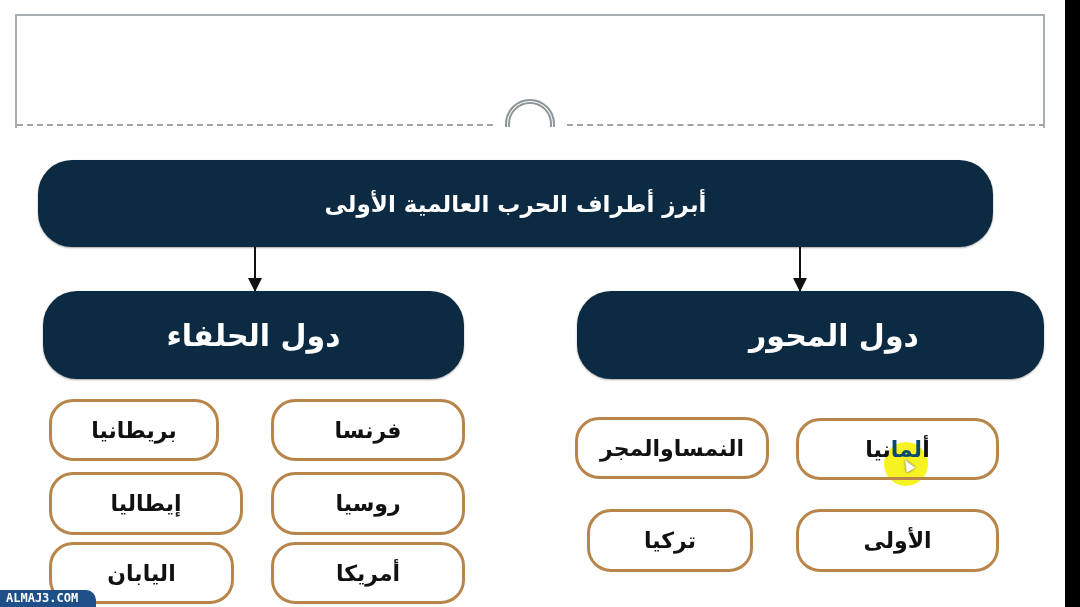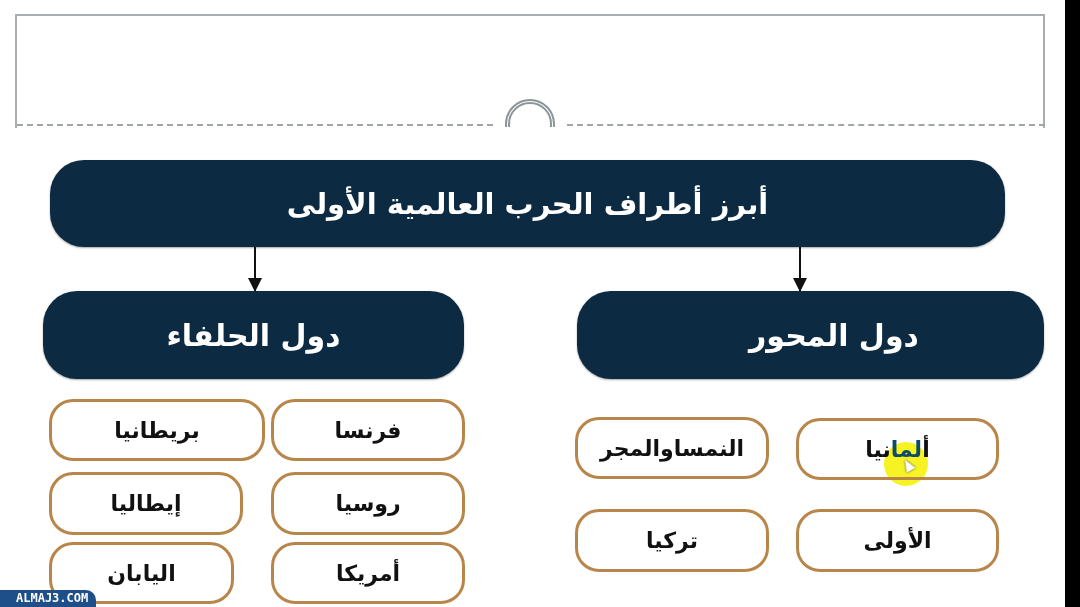--- a/index.html
+++ b/index.html
@@ -22,21 +22,21 @@
     border: 5px double #8c9598; border-radius: 50%; box-sizing: border-box;
     clip-path: inset(0 0 22px 0);
     background: #fff;
   }
   .navy {
     position: absolute; background: #0c2b43; color: #fff;
     display: flex; align-items: center; justify-content: center;
     font-weight: bold; direction: rtl;
     box-shadow: 0 1px 2px rgba(0,0,0,0.35);
   }
-  .title-bar { left: 50px; top: 160px; width: 955px; height: 87px; border-radius: 34px; font-size: 29px; }
+  .title-bar { left: 38px; top: 160px; width: 955px; height: 87px; border-radius: 34px; font-size: 23px; }
   .group-head { top: 291px; height: 88px; border-radius: 34px; font-size: 30px; }
   .head-allies { left: 43px; width: 421px; }
   .head-axis { left: 577px; width: 420px; padding-left: 47px; }
   .arrow { position: absolute; width: 2px; background: #111; }
   .arrow::after {
     content: ""; position: absolute; left: -6px; bottom: -1px;
     border-left: 7px solid transparent; border-right: 7px solid transparent; border-top: 14px solid #111;
   }
   .pill {
     position: absolute; background: #fff; border: 3px solid #b8864a; border-radius: 24px;
@@ -51,21 +51,21 @@
   .pill-label .sel { color: #0c4a6e; }
   .cursor {
     position: absolute; left: 903px; top: 459px; width: 0; height: 0; z-index: 3;
     border-left: 5px solid transparent; border-right: 5px solid transparent; border-bottom: 12px solid #fff;
     transform: rotate(-30deg);
     filter: drop-shadow(0 0 1px #333);
   }
   .watermark {
     position: absolute; left: 0; top: 590px; width: 96px; height: 17px;
     background: #1e4f88; color: #fff; font-family: "DejaVu Sans Mono", monospace;
-    font-size: 12px; font-weight: bold; line-height: 17px; padding-left: 16px; box-sizing: border-box;
+    font-size: 12px; font-weight: bold; line-height: 17px; padding-left: 6px; box-sizing: border-box;
     border-top-right-radius: 10px;
   }
 </style>
 </head>
 <body>
 
 <div class="title-placeholder"></div>
 <div class="dashed-line" style="left:17px;width:476px;"></div>
 <div class="dashed-line" style="left:567px;width:478px;"></div>
 <div class="handle"></div>
@@ -88,28 +88,28 @@
 <div class="pill" style="left:796px;top:418px;width:203px;height:62px;background:transparent;">
   <span class="pill-label"><span>أ</span><span class="sel">لما</span><span>نيا</span></span>
 </div>
 <div class="cursor"></div>
 <div class="pill" style="left:575px;top:417px;width:194px;height:62px;">
   <span class="pill-label">النمساوالمجر</span>
 </div>
 <div class="pill" style="left:796px;top:509px;width:203px;height:63px;">
   <span class="pill-label">الأولى</span>
 </div>
-<div class="pill" style="left:575px;top:509px;width:194px;height:63px;">
+<div class="pill" style="left:587px;top:509px;width:166px;height:63px;">
   <span class="pill-label">تركيا</span>
 </div>
 
 <div class="pill" style="left:271px;top:399px;width:194px;height:62px;justify-content:center;">
   <span class="pill-label">فرنسا</span>
 </div>
-<div class="pill" style="left:49px;top:399px;width:216px;height:62px;">
+<div class="pill" style="left:49px;top:399px;width:170px;height:62px;">
   <span class="pill-label">بريطانيا</span>
 </div>
 <div class="pill" style="left:271px;top:472px;width:194px;height:63px;">
   <span class="pill-label">روسيا</span>
 </div>
 <div class="pill" style="left:49px;top:472px;width:194px;height:63px;">
   <span class="pill-label">إيطاليا</span>
 </div>
 <div class="pill" style="left:271px;top:542px;width:194px;height:62px;">
   <span class="pill-label">أمريكا</span>

